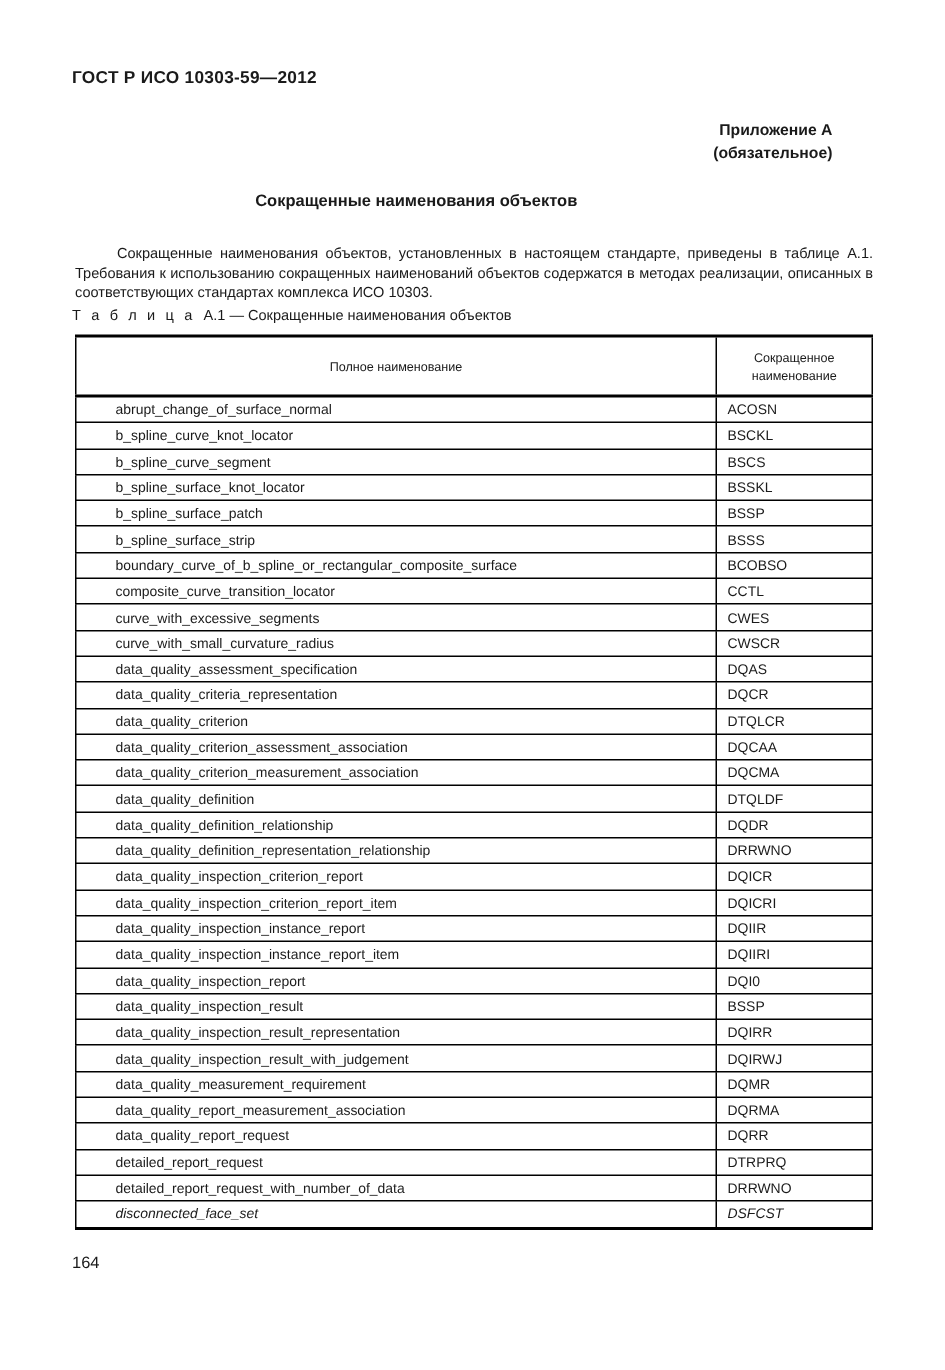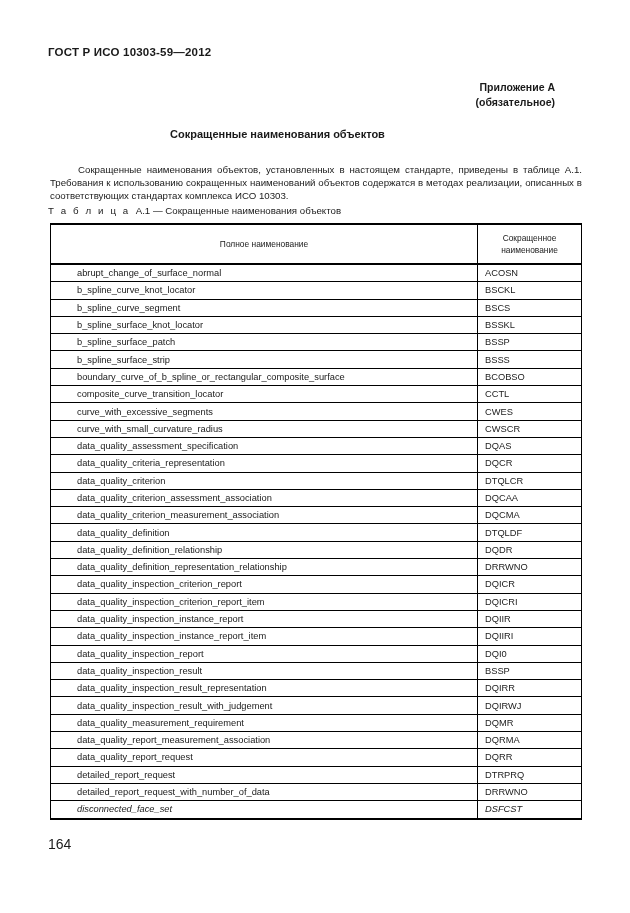--- a/index.html
+++ b/index.html
@@ -113,21 +113,21 @@
     white-space: nowrap;
   }
   table.abbr tbody td.full  { padding-left: 26px; }
   table.abbr tbody td.short { padding-left: 7px; }
   table.abbr tbody tr:last-child td { border-bottom-width: 2px; font-style: italic; }
 
   .page-number {
     position: absolute;
     left: 48px;
     top: 836px;
-    font-size: 14px;
+    font-size: 11px;
   }
 </style>
 </head>
 <body>
 
 <div class="page">
 
   <div class="doc-header">ГОСТ Р ИСО 10303-59—2012</div>
 
   <div class="annex-block">

